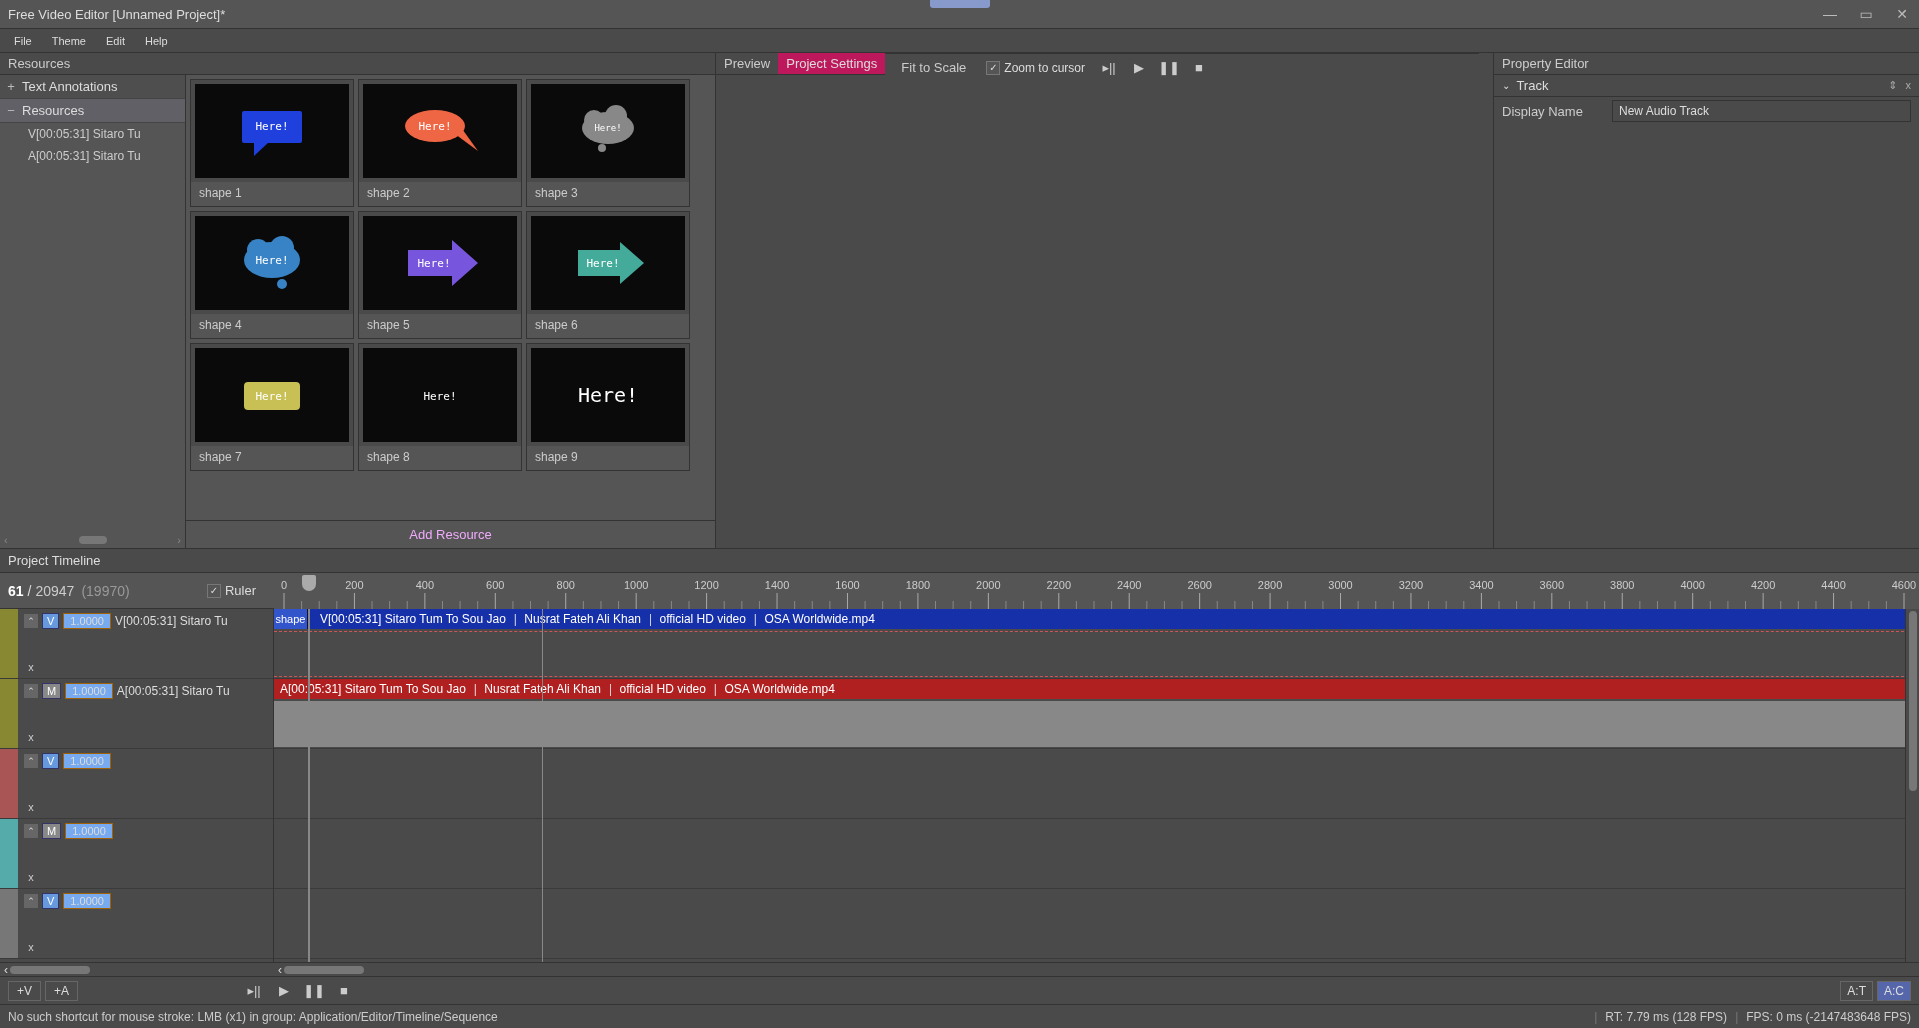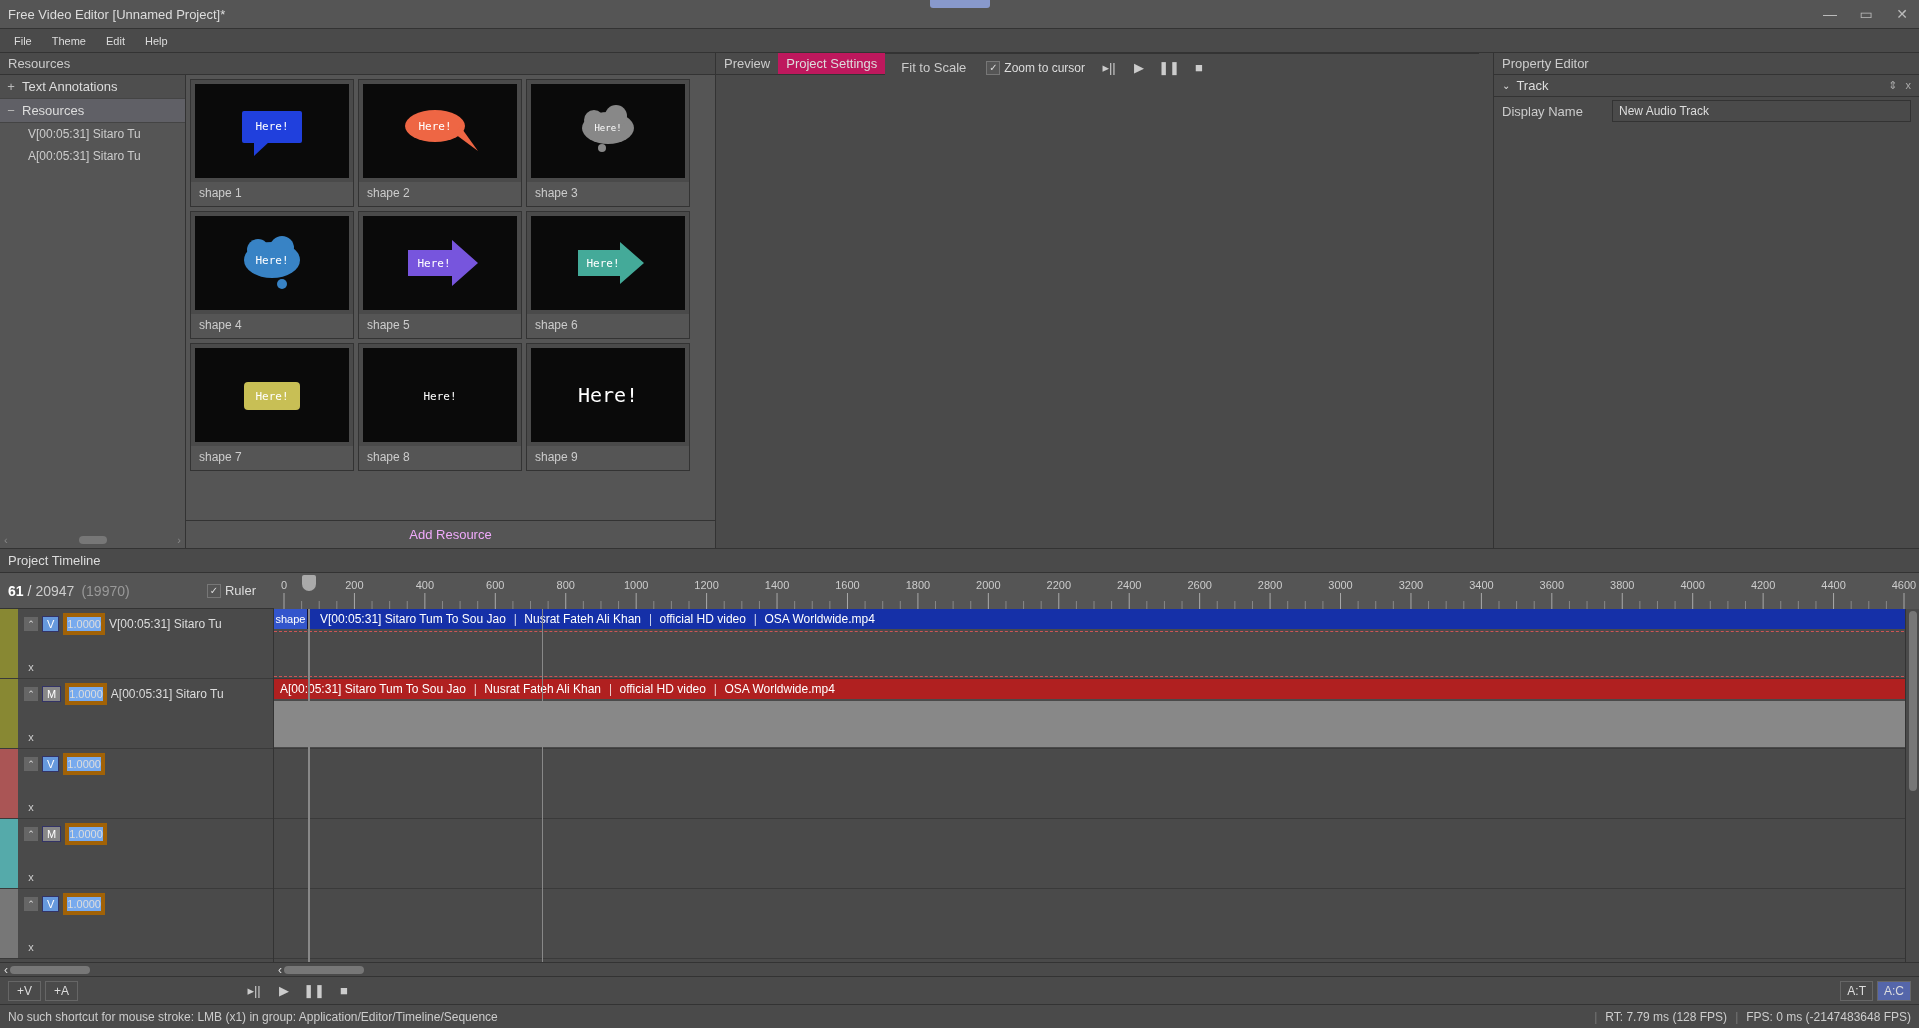--- a/index.html
+++ b/index.html
@@ -81,21 +81,21 @@
 .tl-tracks-left { width:274px; background:#4a4a4a; border-right:1px solid #333; overflow:hidden; }
 .tl-tracks-right { flex:1; position:relative; overflow:hidden; }
 .track-row { height:70px; border-bottom:1px solid #3a3a3a; display:flex; position:relative; }
 .track-color { width:18px; }
 .tc-yellow{background:#888833}.tc-red{background:#aa5555}.tc-cyan{background:#55aaaa}.tc-gray{background:#777}
 .track-head { flex:1; padding:4px 6px; display:flex; flex-direction:column; justify-content:space-between; }
 .track-head-top { display:flex; align-items:center; gap:4px; font-size:12px; white-space:nowrap; overflow:hidden; }
 .track-chev { width:14px; height:14px; background:#666; display:flex; align-items:center; justify-content:center; font-size:9px; }
 .track-badge { background:#6699dd; color:#fff; padding:1px 4px; font-size:11px; border:1px solid #336; }
 .track-badge.m { background:#888; }
-.track-num { background:#77aaee; padding:1px 0; font-size:11px; border:4px solid #a16207; }
+.track-num { background:#77aaee; padding:1px 6px; font-size:11px; border:1px solid #a16207; }
 .track-x { width:14px; height:14px; color:#ccc; font-size:11px; display:flex; align-items:center; justify-content:center; }
 
 .clip-area { position:relative; height:70px; border-bottom:1px solid #3a3a3a; }
 .clip-bar { position:absolute; height:20px; top:0; left:0; right:0; display:flex; align-items:center; padding:0 6px; font-size:12px; color:#fff; white-space:nowrap; overflow:hidden; }
 .clip-blue { background:#1530a8; }
 .clip-shape { position:absolute; left:0; width:34px; top:0; height:20px; background:#3355cc; border-right:1px solid #113; display:flex; align-items:center; justify-content:center; font-size:11px; }
 .clip-red { background:#b02020; }
 .clip-wave { position:absolute; top:22px; left:0; right:0; height:46px; background:#888; }
 .clip-wave.blue-wave { background:#4a4a4a; border-top:1px dashed #c55; border-bottom:1px dashed #c55; }
 .playhead-line { position:absolute; top:0; bottom:0; width:2px; background:#888; left:34px; z-index:5; }

